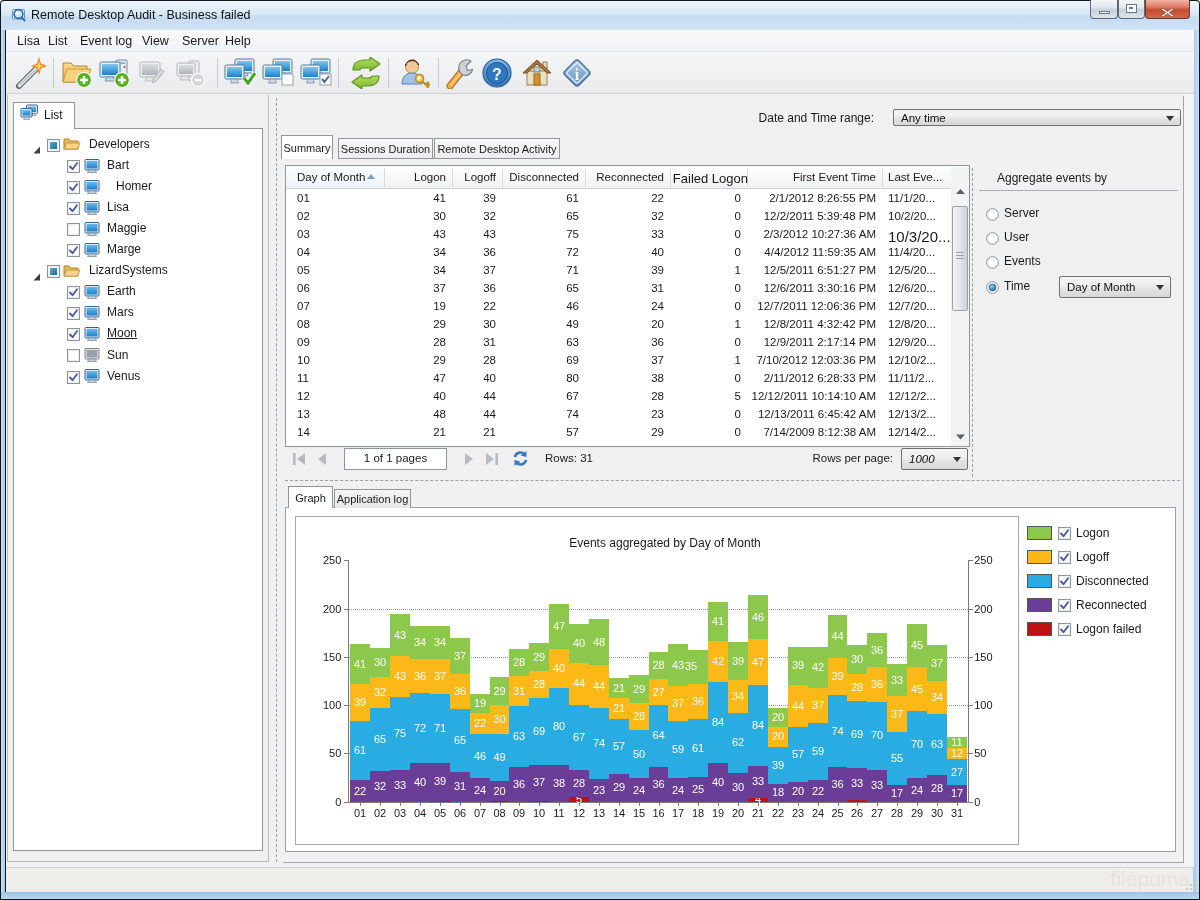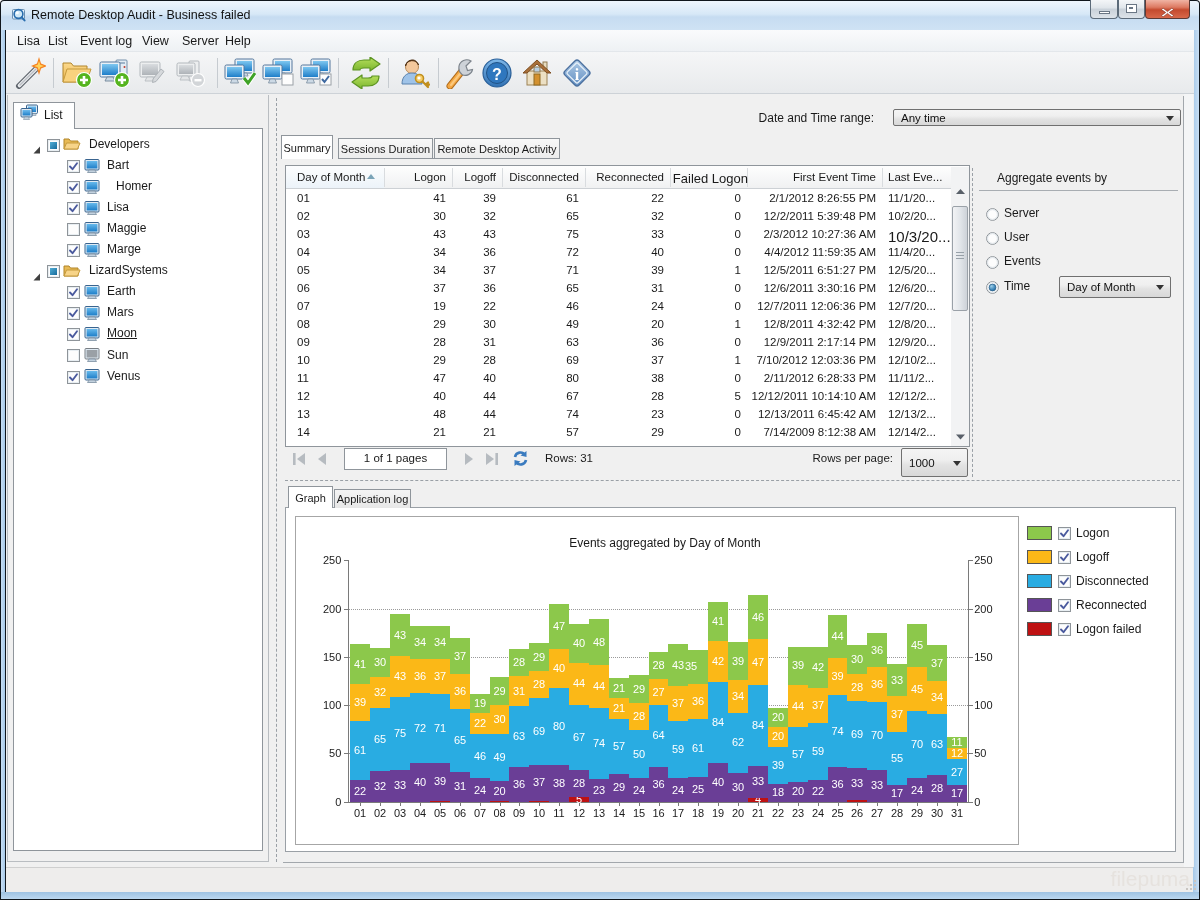--- a/index.html
+++ b/index.html
@@ -714,21 +714,21 @@
       <rect x="12.4" y="1" width="2.6" height="12" fill="#b6bbc0"></rect>
     </svg></div>
 <div class="a" style="left:512px;top:450px;width:17px;height:17px;"><svg width="17" height="17" viewBox="0 0 17 17" style="">
       <path d="M3 7 A 5.5 5.5 0 0 1 13 5" fill="none" stroke="#3a7bbf" stroke-width="2.6"></path>
       <path d="M14.5 1 L14.5 7 L8.5 5.5 Z" fill="#3a7bbf"></path>
       <path d="M14 10 A 5.5 5.5 0 0 1 4 12" fill="none" stroke="#3a7bbf" stroke-width="2.6"></path>
       <path d="M2.5 16 L2.5 10 L8.5 11.5 Z" fill="#3a7bbf"></path>
     </svg></div>
 <div class="lbl" style="left:545px;top:452px;font-size:11.5px;">Rows: 31</div>
 <div class="lbl rt" style="left:693px;top:452px;width:200px;font-size:11.5px;">Rows per page:</div>
-<div class="combo" style="left:901px;top:448px;width:67px;height:29px;">
+<div class="combo" style="left:901px;top:448px;width:67px;height:22px;font-style:italic;">
     <div class="tx">1000</div>
     <div class="ar"></div>
   </div>
 <div class="lbl" style="left:981px;top:171px;font-size:12px;margin-left:16px;">Aggregate events by</div>
 <div class="a" style="left:979px;top:190px;width:199px;height:1px;background:#a8adb2;"></div>
 <div style="position:absolute;left:986px;top:207px;width:13px;height:13px"><svg width="13" height="13" viewBox="0 0 13 13" style="">
       <defs>
         <radialGradient id="grd" cx="0.35" cy="0.3" r="0.9">
           <stop offset="0" stop-color="#9ecfe8"></stop>
           <stop offset="0.6" stop-color="#3a84b8"></stop>

